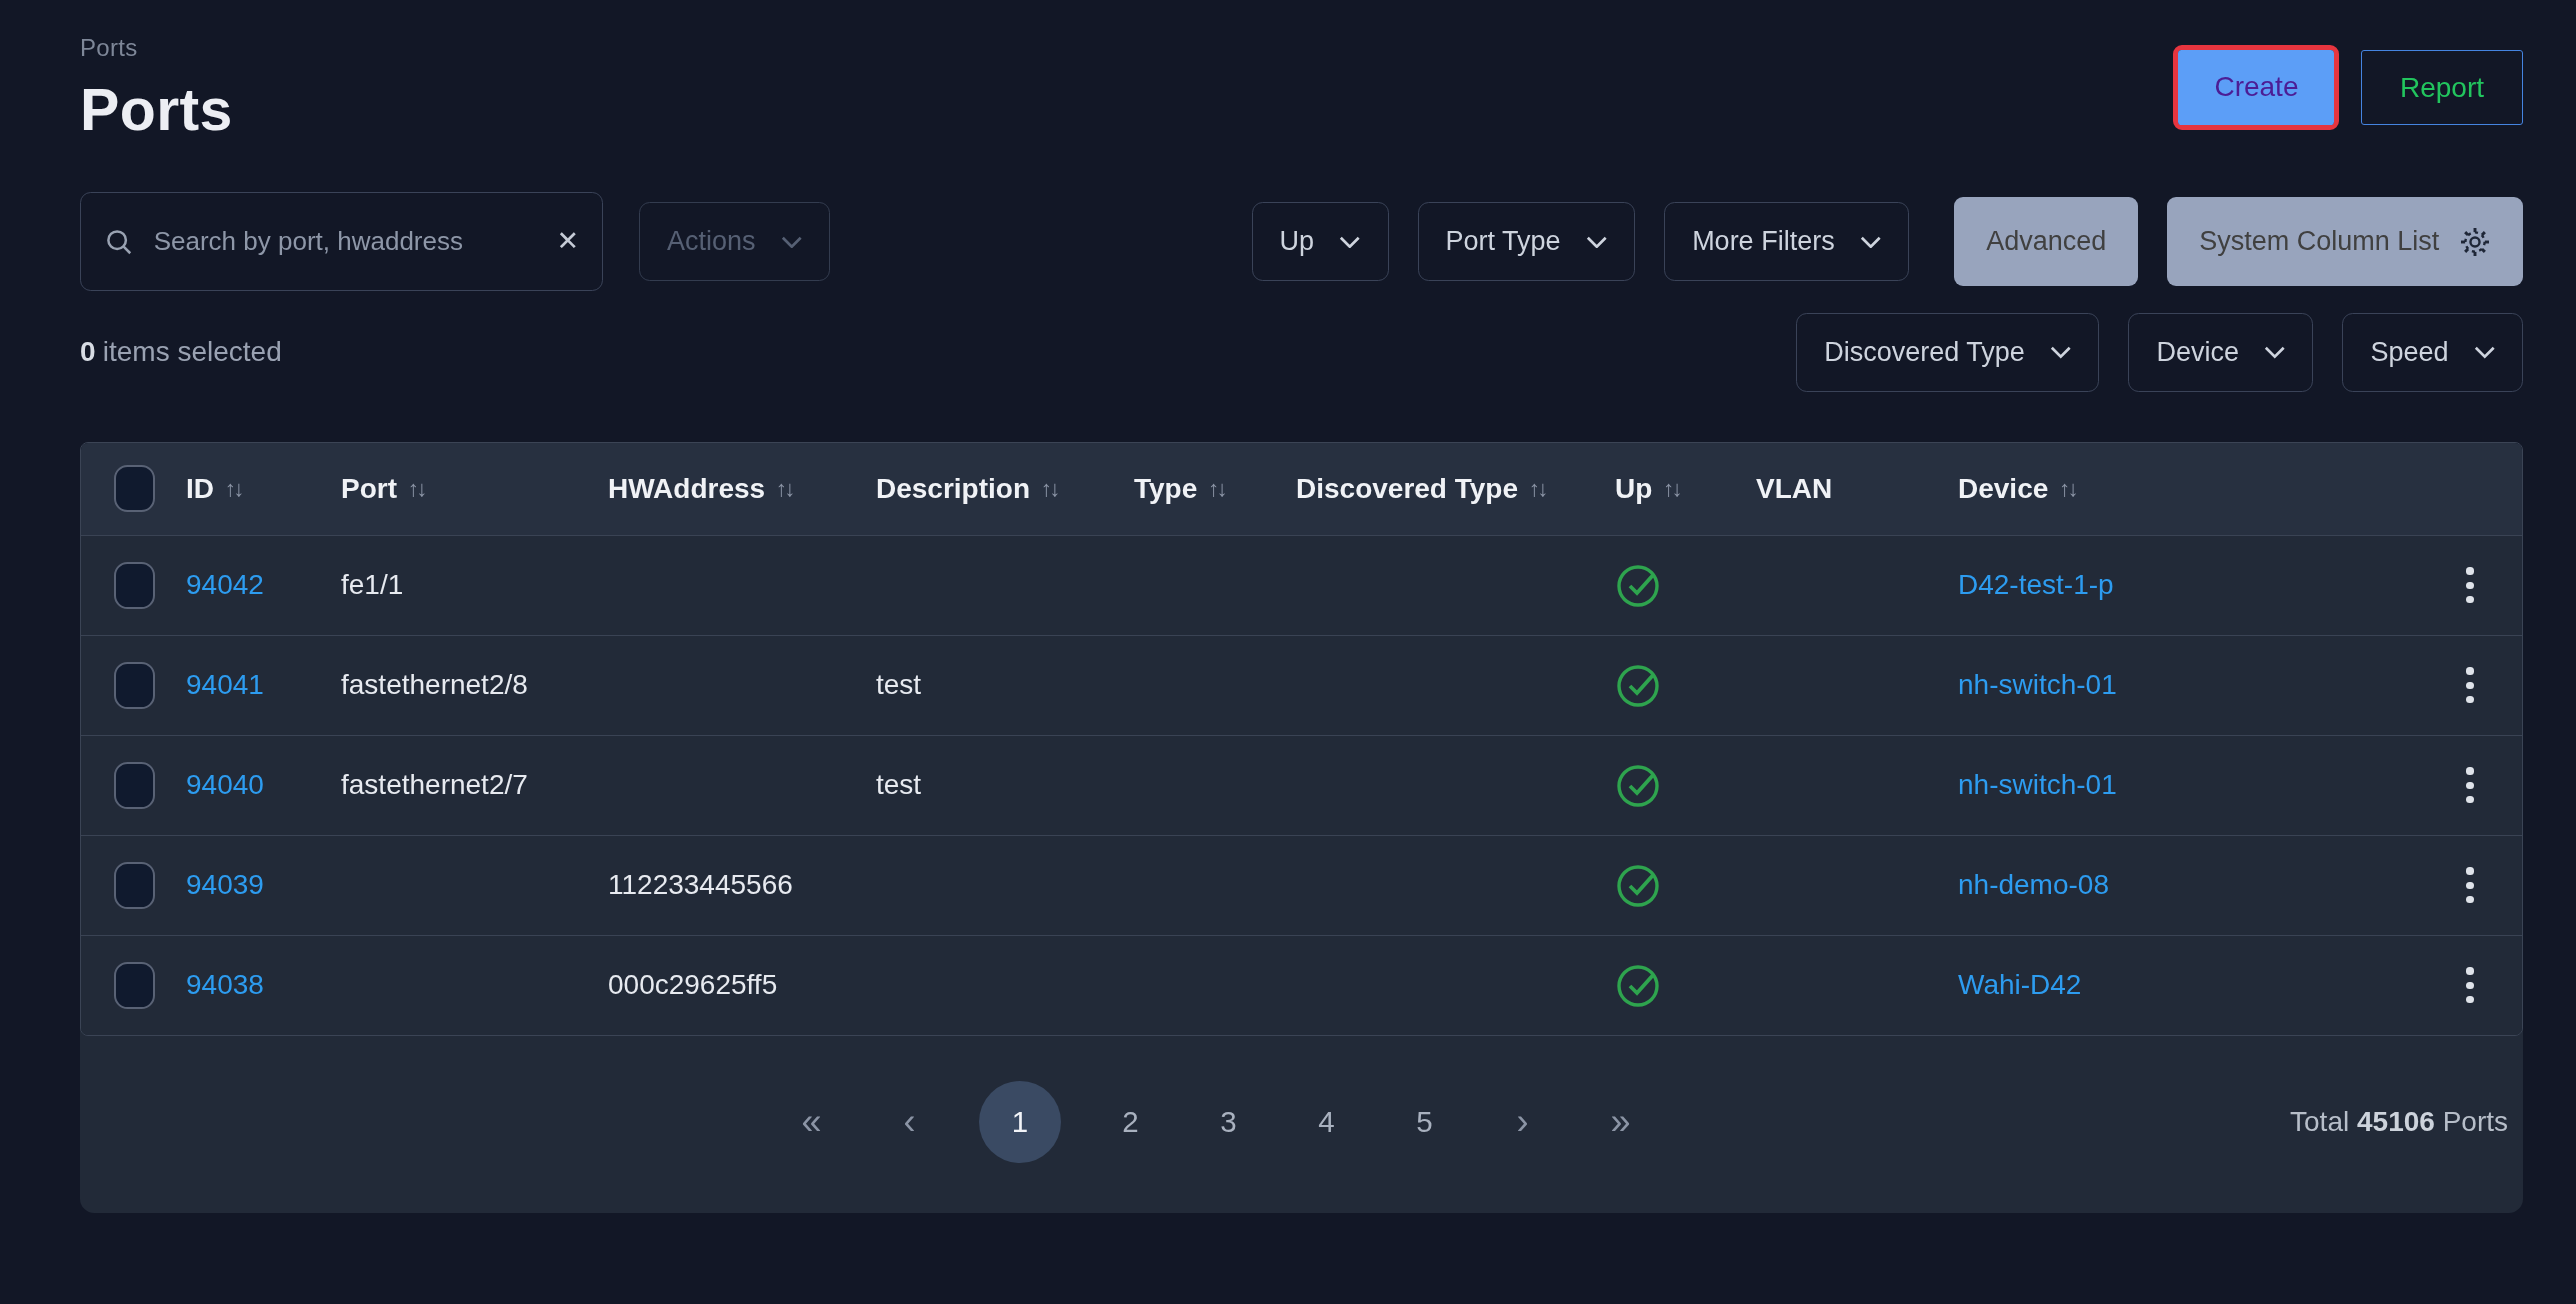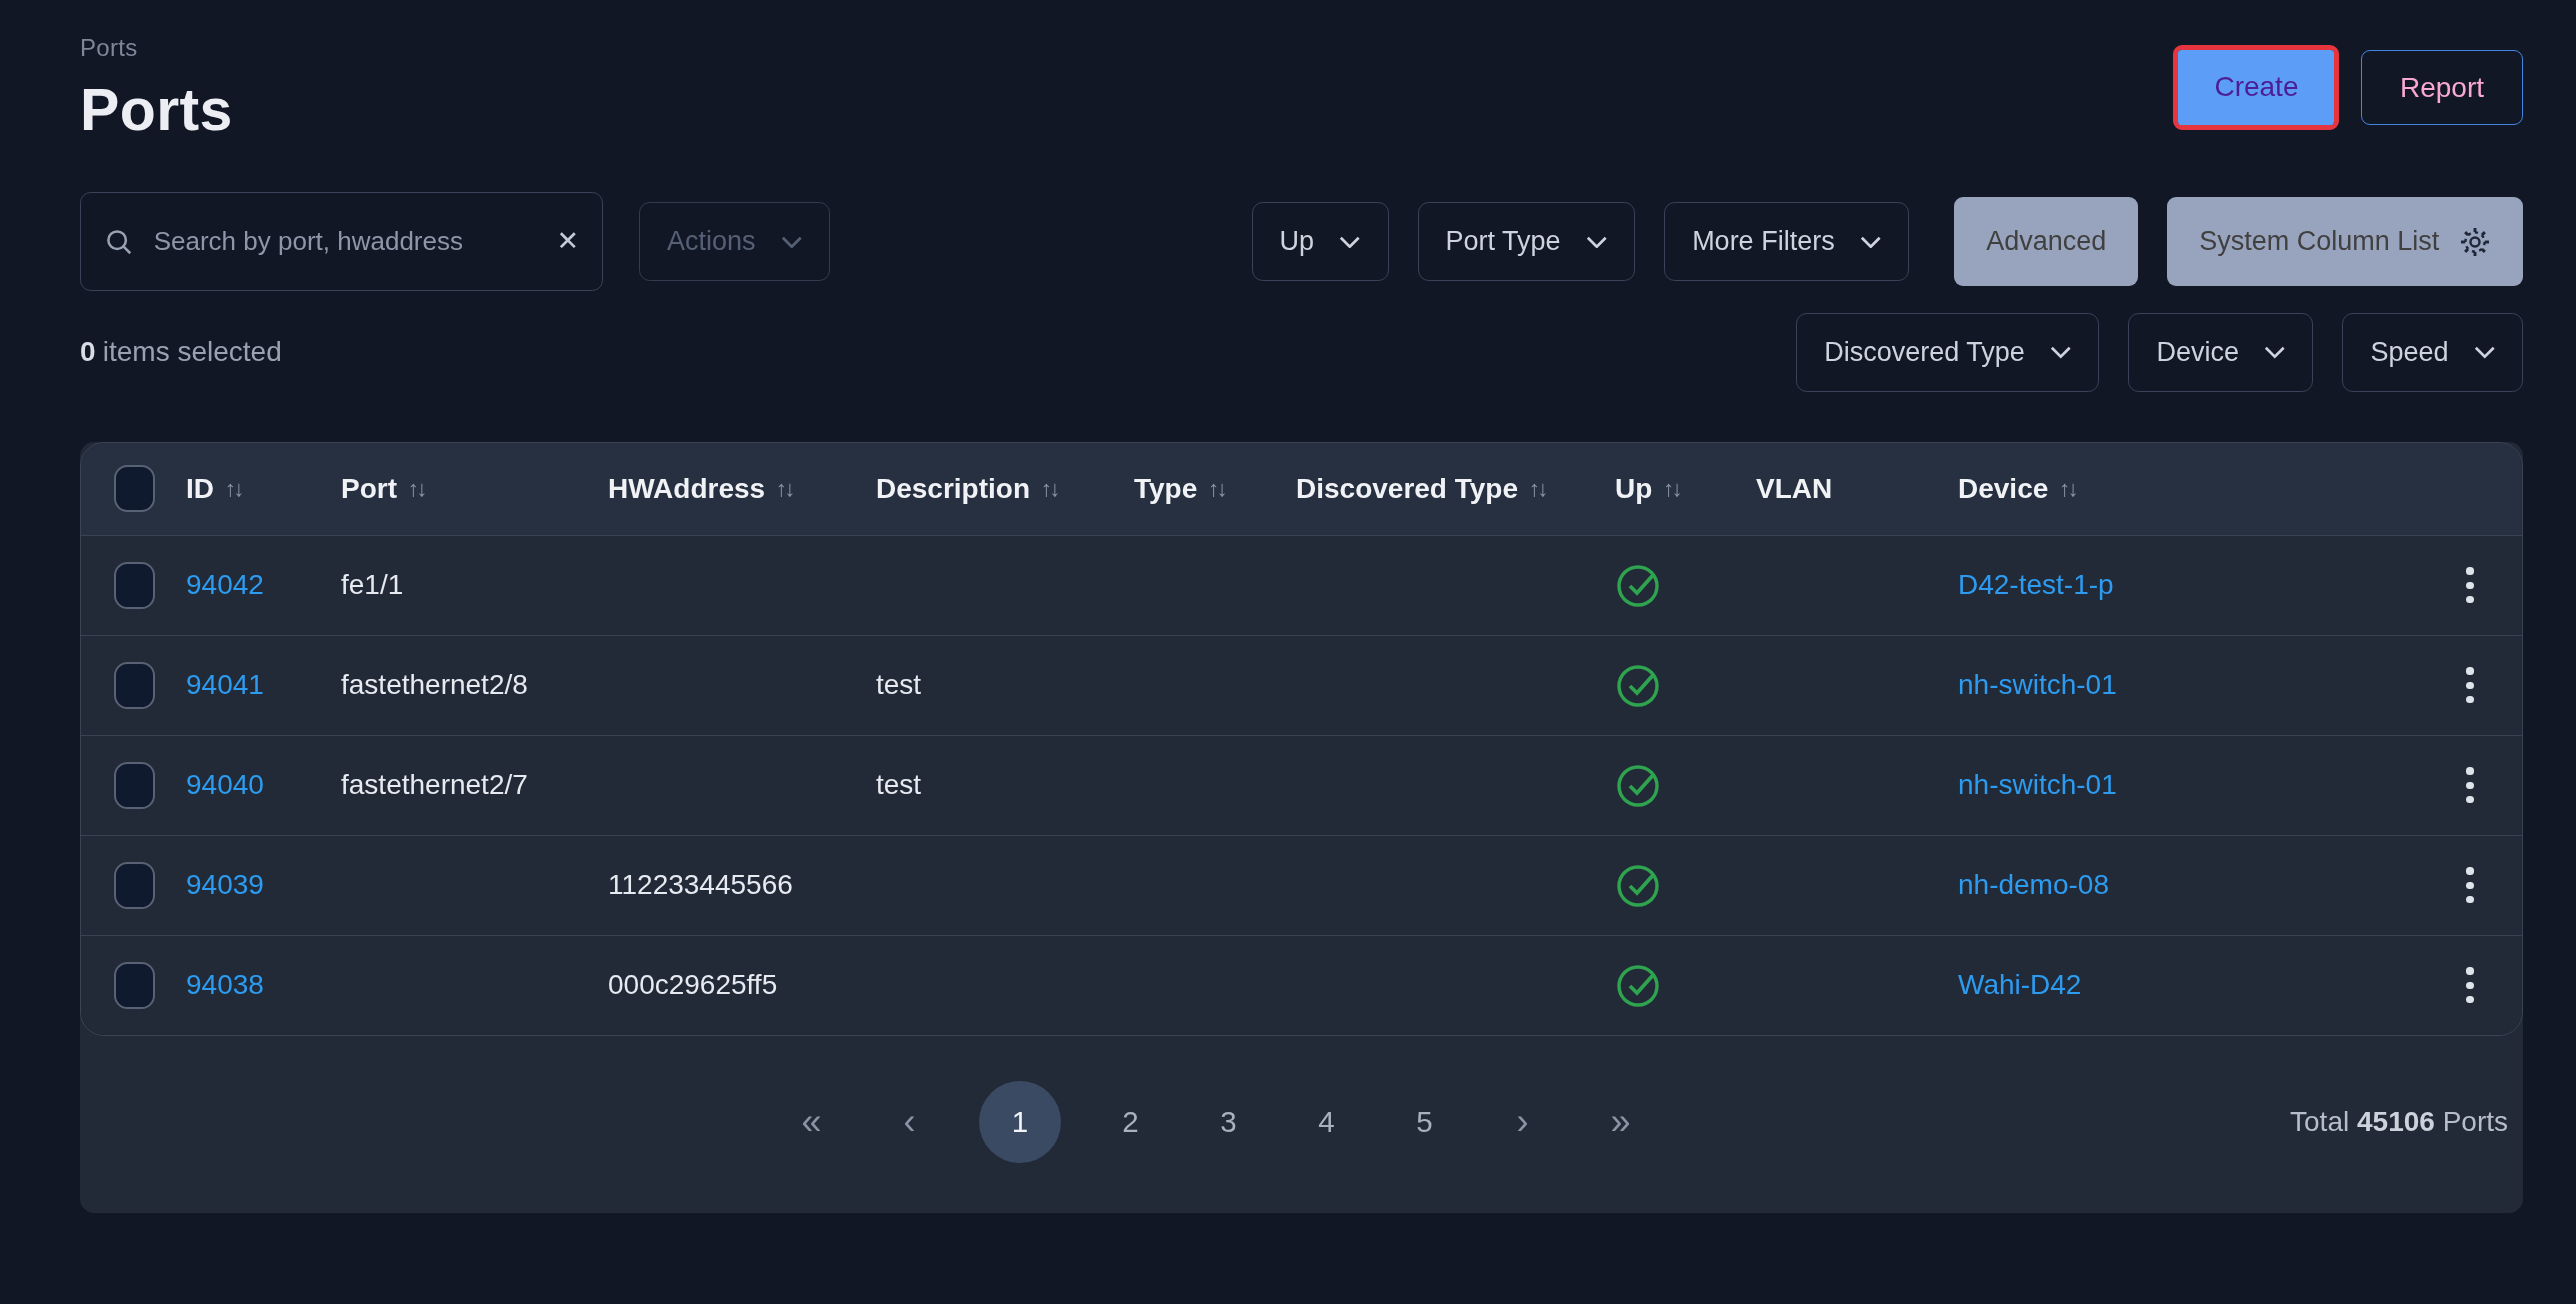--- a/index.html
+++ b/index.html
@@ -17,22 +17,22 @@
   .breadcrumb { font-size:24px; color:#7E8798; letter-spacing:0.3px; }
   .page-title { margin-top:14.3px; font-size:59px; font-weight:700; color:#ECEEF3; letter-spacing:0.4px; }
   .header-buttons { display:flex; gap:21.5px; margin-top:10.7px; align-items:flex-start; }
   .create-wrap { border:5.4px solid #E7353F; border-radius:9px; }
   .btn-create {
     display:block; background:#5C9EF7; color:#4c1d95; border:none; cursor:pointer;
     font-size:28px; font-weight:500; padding:0 36px; height:75px; border-radius:3.6px;
     font-family:inherit;
   }
   .btn-report {
-    background:transparent; color:#f9a8d4; border:1.8px solid #4584E0; cursor:pointer;
-    font-size:28px; font-weight:500; padding:0 38px; height:75px; border-radius:9px;
+    background:transparent; color:#22c55e; border:1.8px solid #4584E0; cursor:pointer;
+    font-size:28px; font-weight:500; padding:0 38px; height:75px; border-radius:3px;
     margin-top:5.4px; font-family:inherit;
   }
 
   
   .toolbar { display:flex; justify-content:space-between; align-items:center; margin-top:48px; }
   .tb-left { display:flex; gap:36px; align-items:center; }
   .tb-right { display:flex; gap:29px; align-items:center; }
   .search-box {
     display:flex; align-items:center; gap:19.7px; width:523px; height:99px;
     border:1.8px solid #3A4358; border-radius:10.7px; padding:0 23px; background:transparent;
@@ -57,21 +57,21 @@
     display:flex; align-items:center; gap:19.7px; white-space:nowrap;
   }
   .btn-advanced { margin-left:16px; }
 
   .subbar { display:flex; justify-content:space-between; align-items:center; margin-top:21.5px; }
   .sel-text { font-size:28px; color:#9AA2B2; }
   .sel-count { font-weight:700; color:#D8DCE4; margin-right:7.2px; }
 
   
   .card { margin-top:50px; background:#222A38; border-radius:14.3px; height:771px; }
-  .table-wrap { border:1.8px solid #3B4455; border-radius:24px; overflow:hidden; }
+  .table-wrap { border:1.8px solid #3B4455; border-radius:8px; overflow:hidden; }
   .t-row { display:flex; align-items:center; height:100px; background:#222A38; }
   .t-row + .t-row { border-top:1.8px solid #3A4354; }
   .t-head { height:92px; background:#273040; font-weight:700; font-size:28px; color:#F0F2F6; }
   .cell { display:flex; align-items:center; font-size:28px; overflow:hidden; white-space:nowrap; }
   .sort { font-size:22.4px; color:#8B94A5; margin-left:10.7px; letter-spacing:-2.7px; font-weight:400; }
   .c-check{ width:105px; padding-left:33px; }
   .c-id{ width:155px; }
   .c-port{ width:267px; }
   .c-hw{ width:268px; }
   .c-desc{ width:258px; }

